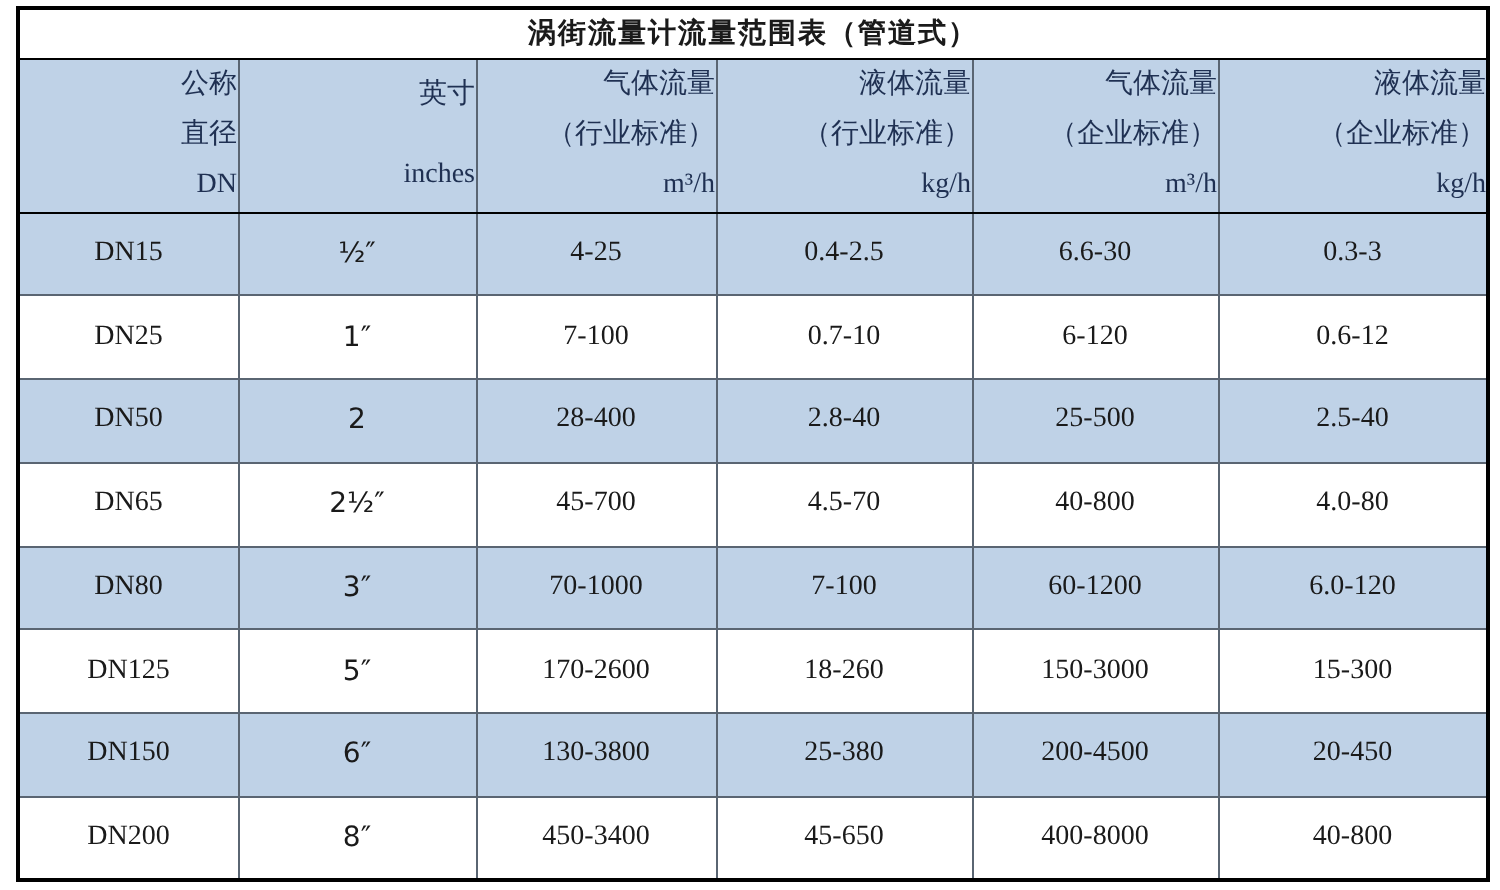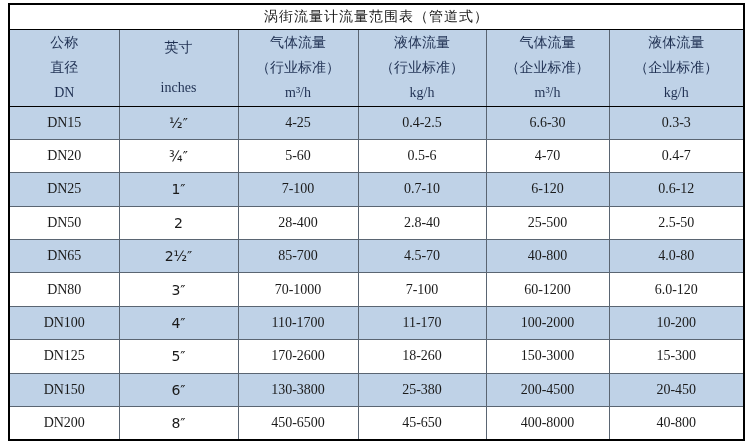--- a/index.html
+++ b/index.html
@@ -33,35 +33,36 @@
     vertical-align:middle;
     color:var(--body-text);
     font-size:14px;
     padding:0;
   }
   .title-cell{
     height:25px;
     background:var(--background);
     border-bottom:1px solid var(--border-dark) !important;
     font-size:17px;
-    font-weight:normal;
+    font-weight:bold;
     color:var(--title-text);
     letter-spacing:1px;
     margin-left:20px;
   }
   .header-row th{
     height:77px;
     background:var(--row-band);
     font-weight:normal;
     color:var(--header-text);
     border-bottom:1px solid var(--border-dark);
   }
   .header-row th .hline{
     display:block;
     line-height:25px;
+    text-align:right;
   }
   .header-row th.inches-header .hline{line-height:25px;}
   .header-row th.inches-header .hline.gap{margin-bottom:15px;}
   tbody td{height:24px;}
   tbody tr:nth-child(odd) td{background:var(--row-band);}
   tbody tr:nth-child(even) td{background:var(--background);}
   tbody td:nth-child(2){
     font-family:"DejaVu Sans","Liberation Sans",sans-serif;
     font-size:14px;
   }
@@ -118,87 +119,71 @@
     <tbody>
         <tr>
       <td>DN15</td>
       <td>½″</td>
       <td>4-25</td>
       <td>0.4-2.5</td>
       <td>6.6-30</td>
       <td>0.3-3</td>
     </tr>
         <tr>
-      <td>DN20</td>
-      <td>¾″</td>
-      <td>5-60</td>
-      <td>0.5-6</td>
-      <td>4-70</td>
-      <td>0.4-7</td>
-    </tr>
-        <tr>
       <td>DN25</td>
       <td>1″</td>
       <td>7-100</td>
       <td>0.7-10</td>
       <td>6-120</td>
       <td>0.6-12</td>
     </tr>
         <tr>
       <td>DN50</td>
       <td>2</td>
       <td>28-400</td>
       <td>2.8-40</td>
       <td>25-500</td>
-      <td>2.5-50</td>
+      <td>2.5-40</td>
     </tr>
         <tr>
       <td>DN65</td>
       <td>2½″</td>
-      <td>85-700</td>
+      <td>45-700</td>
       <td>4.5-70</td>
       <td>40-800</td>
       <td>4.0-80</td>
     </tr>
         <tr>
       <td>DN80</td>
       <td>3″</td>
       <td>70-1000</td>
       <td>7-100</td>
       <td>60-1200</td>
       <td>6.0-120</td>
-    </tr>
-        <tr>
-      <td>DN100</td>
-      <td>4″</td>
-      <td>110-1700</td>
-      <td>11-170</td>
-      <td>100-2000</td>
-      <td>10-200</td>
     </tr>
         <tr>
       <td>DN125</td>
       <td>5″</td>
       <td>170-2600</td>
       <td>18-260</td>
       <td>150-3000</td>
       <td>15-300</td>
     </tr>
         <tr>
       <td>DN150</td>
       <td>6″</td>
       <td>130-3800</td>
       <td>25-380</td>
       <td>200-4500</td>
       <td>20-450</td>
     </tr>
         <tr>
       <td>DN200</td>
       <td>8″</td>
-      <td>450-6500</td>
+      <td>450-3400</td>
       <td>45-650</td>
       <td>400-8000</td>
       <td>40-800</td>
     </tr>
       </tbody>
   </table>
 
 </div>
 
 </body></html>

